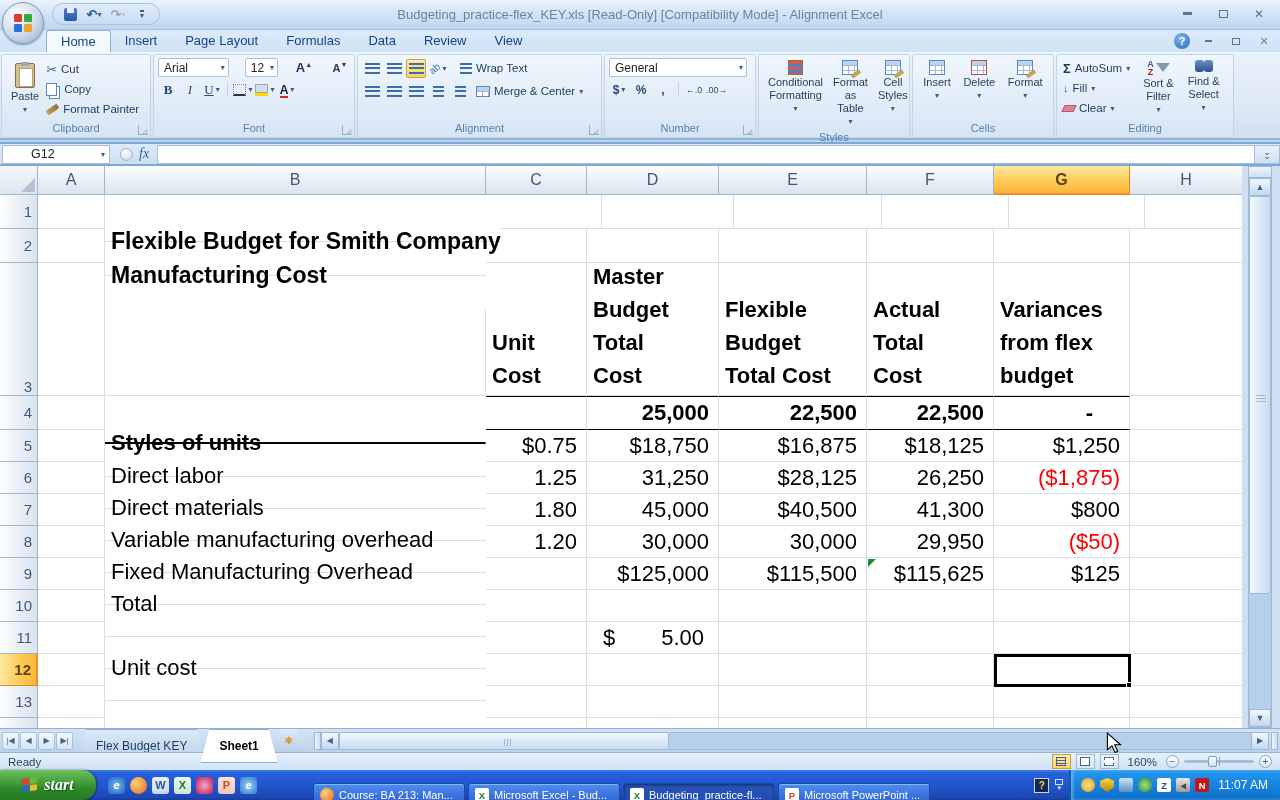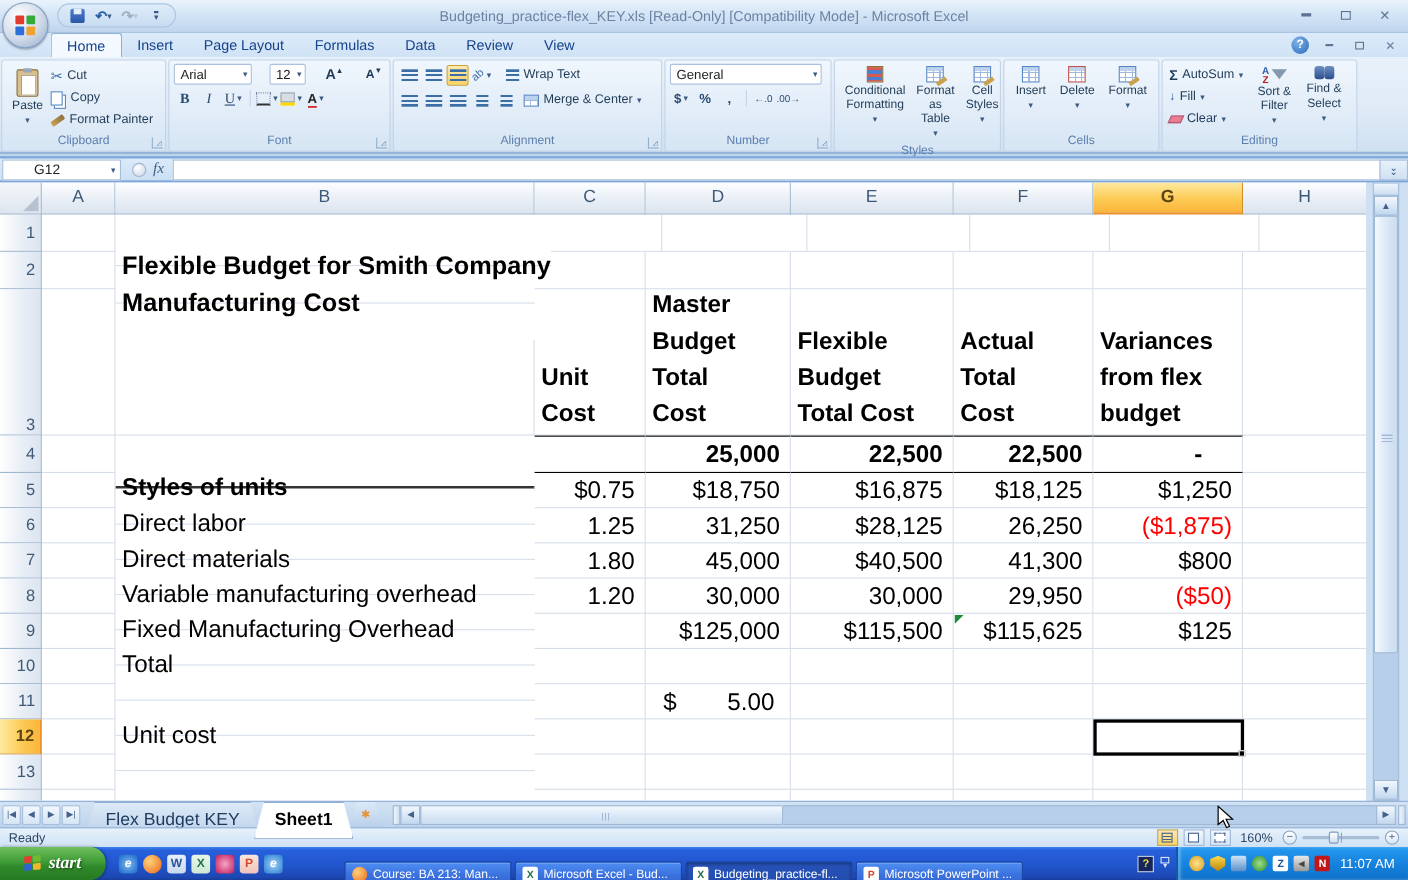--- a/index.html
+++ b/index.html
@@ -134,21 +134,21 @@
   .vthumb { height:398px; background:linear-gradient(90deg,#f4f8fd,#dcE9f7 50%,#cadcf0); border:1px solid #9fb8d6; border-radius:2px; position:relative; }
   .vthumb:after { content:""; position:absolute; left:6px; top:50%; width:10px; height:7px;
     background:repeating-linear-gradient(to bottom,#9fb8d6 0 1px,transparent 1px 3px); }
   .vtrack { flex:1; background:#b7cfea; }
 
   
   .sheettabs { position:absolute; left:0; top:728px; width:1280px; height:24px; background:linear-gradient(#d3e3f4,#bdd3ec); border-top:1px solid #8fb0d4; display:flex; align-items:stretch; }
   .tnav { display:flex; align-items:center; padding-left:2px; gap:1px; }
   .tnav .nbtn { width:17px; height:18px; display:flex; align-items:center; justify-content:center; font-size:8px; color:#44618c;
     background:linear-gradient(#f2f7fd,#d6e5f5); border:1px solid #a8c0dc; border-radius:2px; }
-  .stab { height:24px; display:flex; align-items:center; padding:16px 18px; font-size:16px; color:#1c3least; color:#1c3a5e;
+  .stab { height:24px; display:flex; align-items:center; padding:16px 18px; font-size:12px; color:#1c3least; color:#1c3a5e;
     background:linear-gradient(#dce9f7,#b9cfe9); clip-path:polygon(9px 0, calc(100% - 9px) 0, 100% 100%, 0 100%); border:1px solid #8fb0d4; margin-left:-6px; }
   .stab.active { background:#fff; font-weight:bold; color:#000; z-index:2; }
   .instab { width:34px; clip-path:polygon(9px 0, calc(100% - 9px) 0, 100% 100%, 0 100%); background:linear-gradient(#dce9f7,#b9cfe9); margin-left:-6px; display:flex; align-items:center; justify-content:center; }
   .instab .star { color:#e8912d; font-size:10px; }
   .hscroll { flex:1; display:flex; align-items:center; margin:2px 2px 2px 8px; }
   .hsplit { width:7px; height:18px; background:linear-gradient(90deg,#eef4fb,#cddff2); border:1px solid #9fb8d6; }
   .hbtn { width:18px; height:18px; display:flex; align-items:center; justify-content:center; font-size:8px; color:#44618c;
     background:linear-gradient(#f2f7fd,#d6e5f5 60%,#c2d7ee); border:1px solid #9fb8d6; }
   .hthumb { width:330px; height:18px; background:linear-gradient(#f4f8fd,#dce9f7 50%,#cadcf0); border:1px solid #9fb8d6; border-radius:2px; position:relative; }
   .hthumb:after { content:""; position:absolute; top:6px; left:50%; width:9px; height:7px;
@@ -217,21 +217,21 @@
           <span class="dd">▾</span>
         </span>
       <span class="qbtn">
           <span class="redo-glyph">↷</span>
           <span class="dd" style="color:#b9c5d6">▾</span>
         </span>
       <span class="qbtn">
           <span style="border-top:2px solid #3c5a82; font-size:8px; color:#3c5a82; line-height:7px">▾</span>
         </span>
     </div>
-    <div class="title-text">Budgeting_practice-flex_KEY.xls  [Read-Only]  [Compatibility Mode] - Microsoft Excel</div>
+    <div class="title-text">Budgeting_practice-flex_KEY.xls  [Read-Only]  [Compatibility Mode] - Alignment Excel</div>
     <div class="win-controls">
       <span class="wbtn">
           <span class="min-bar"></span>
         </span>
       <span class="wbtn">
           <span class="restore-box"></span>
         </span>
       <span class="wbtn">✕</span>
     </div>
   </div>

